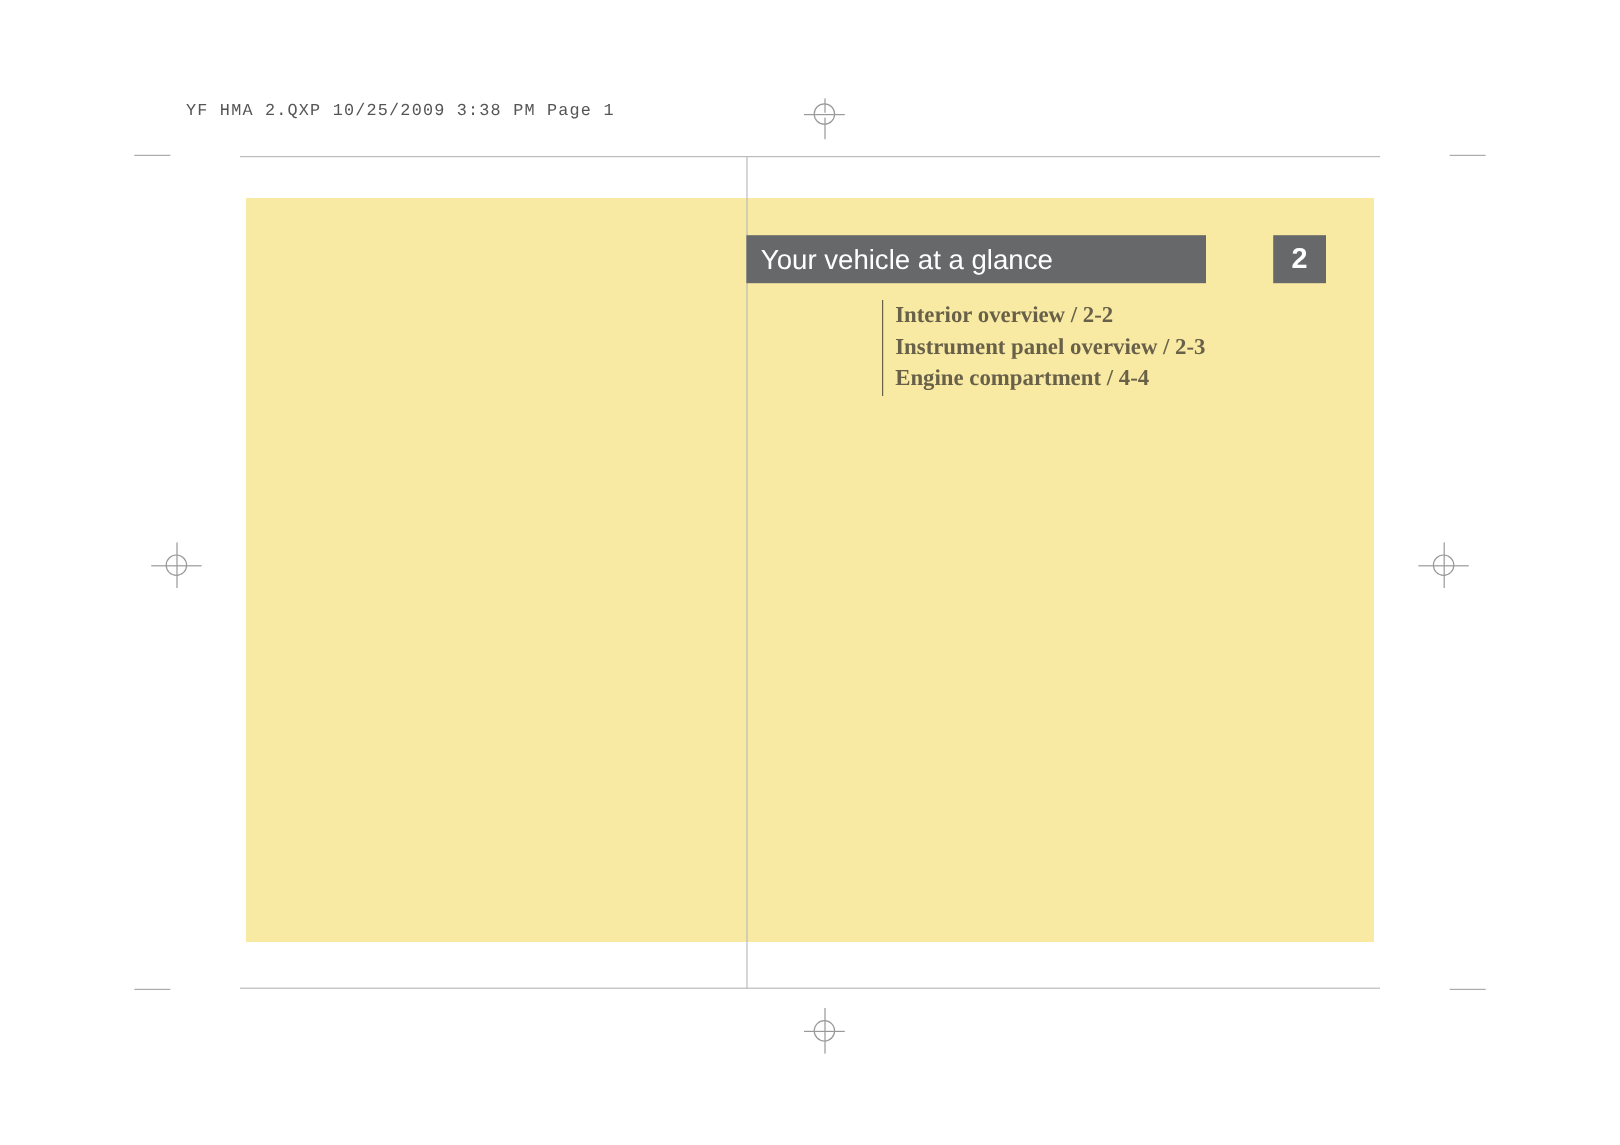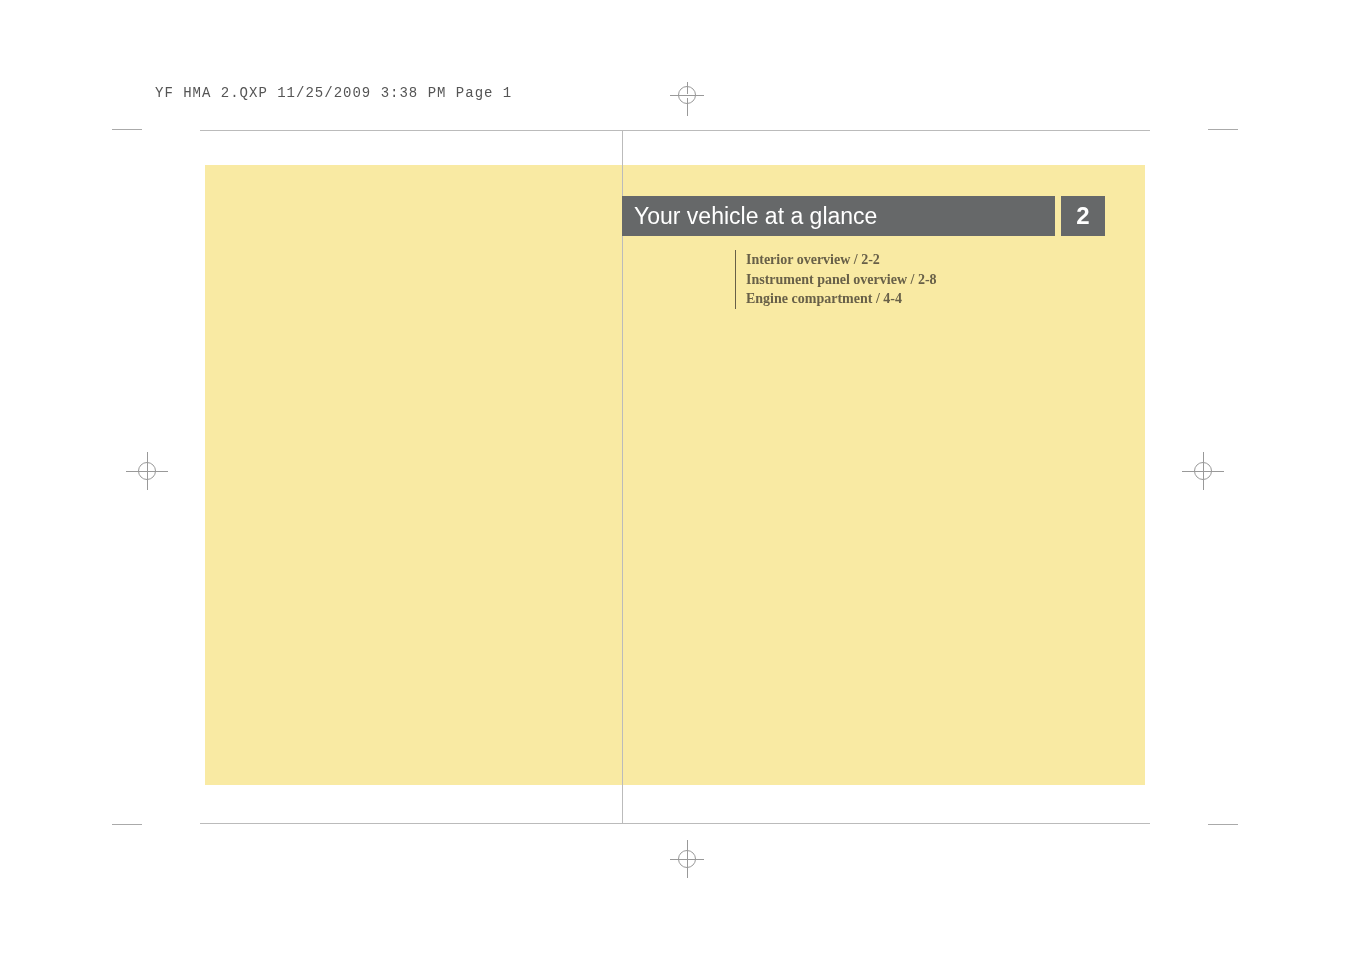--- a/index.html
+++ b/index.html
@@ -222,21 +222,21 @@
       top: 130px;
       bottom: 130px;
       left: 622px;
       width: 1px;
       background: #bbb;
     }
     .title-bar {
       position: absolute;
       top: 196px;
       left: 622px;
-      width: 433px;
+      width: 383px;
       height: 40px;
       background: #666869;
       display: flex;
       align-items: center;
       padding-left: 12px;
     }
     .title-text {
       color: #fff;
       font-family: Helvetica, Arial, sans-serif;
       font-size: 23px;
@@ -259,28 +259,28 @@
     }
     .toc {
       position: absolute;
       top: 250px;
       left: 735px;
       border-left: 1.5px solid #686048;
       padding-left: 10px;
       font-family: 'Times New Roman', Times, serif;
       color: #686048;
       font-weight: bold;
-      font-size: 14px;
+      font-size: 19px;
       line-height: 1.4;
     }
   </style>
 </head>
 <body>
 
-<div class="header-info">YF HMA 2.QXP  11/25/2009  3:38 PM  Page 1</div>
+<div class="header-info">YF HMA 2.QXP  10/25/2009  3:38 PM  Page 1</div>
 
 <div class="tick-left"></div>
 <div class="tick-right"></div>
 <div class="tick-left-b"></div>
 <div class="tick-right-b"></div>
 
 <div class="crop-mark-top">
     <div class="v"></div>
     <div class="h"></div>
   </div>
@@ -304,15 +304,15 @@
 <div class="divider"></div>
 
 <div class="title-bar">
   <span class="title-text">Your vehicle at a glance</span>
 </div>
 
 <div class="chapter-badge">2</div>
 
 <div class="toc">
   <div>Interior overview / 2-2</div>
-  <div>Instrument panel overview / 2-8</div>
+  <div>Instrument panel overview / 2-3</div>
   <div>Engine compartment / 4-4</div>
 </div>
 
 </body></html>

